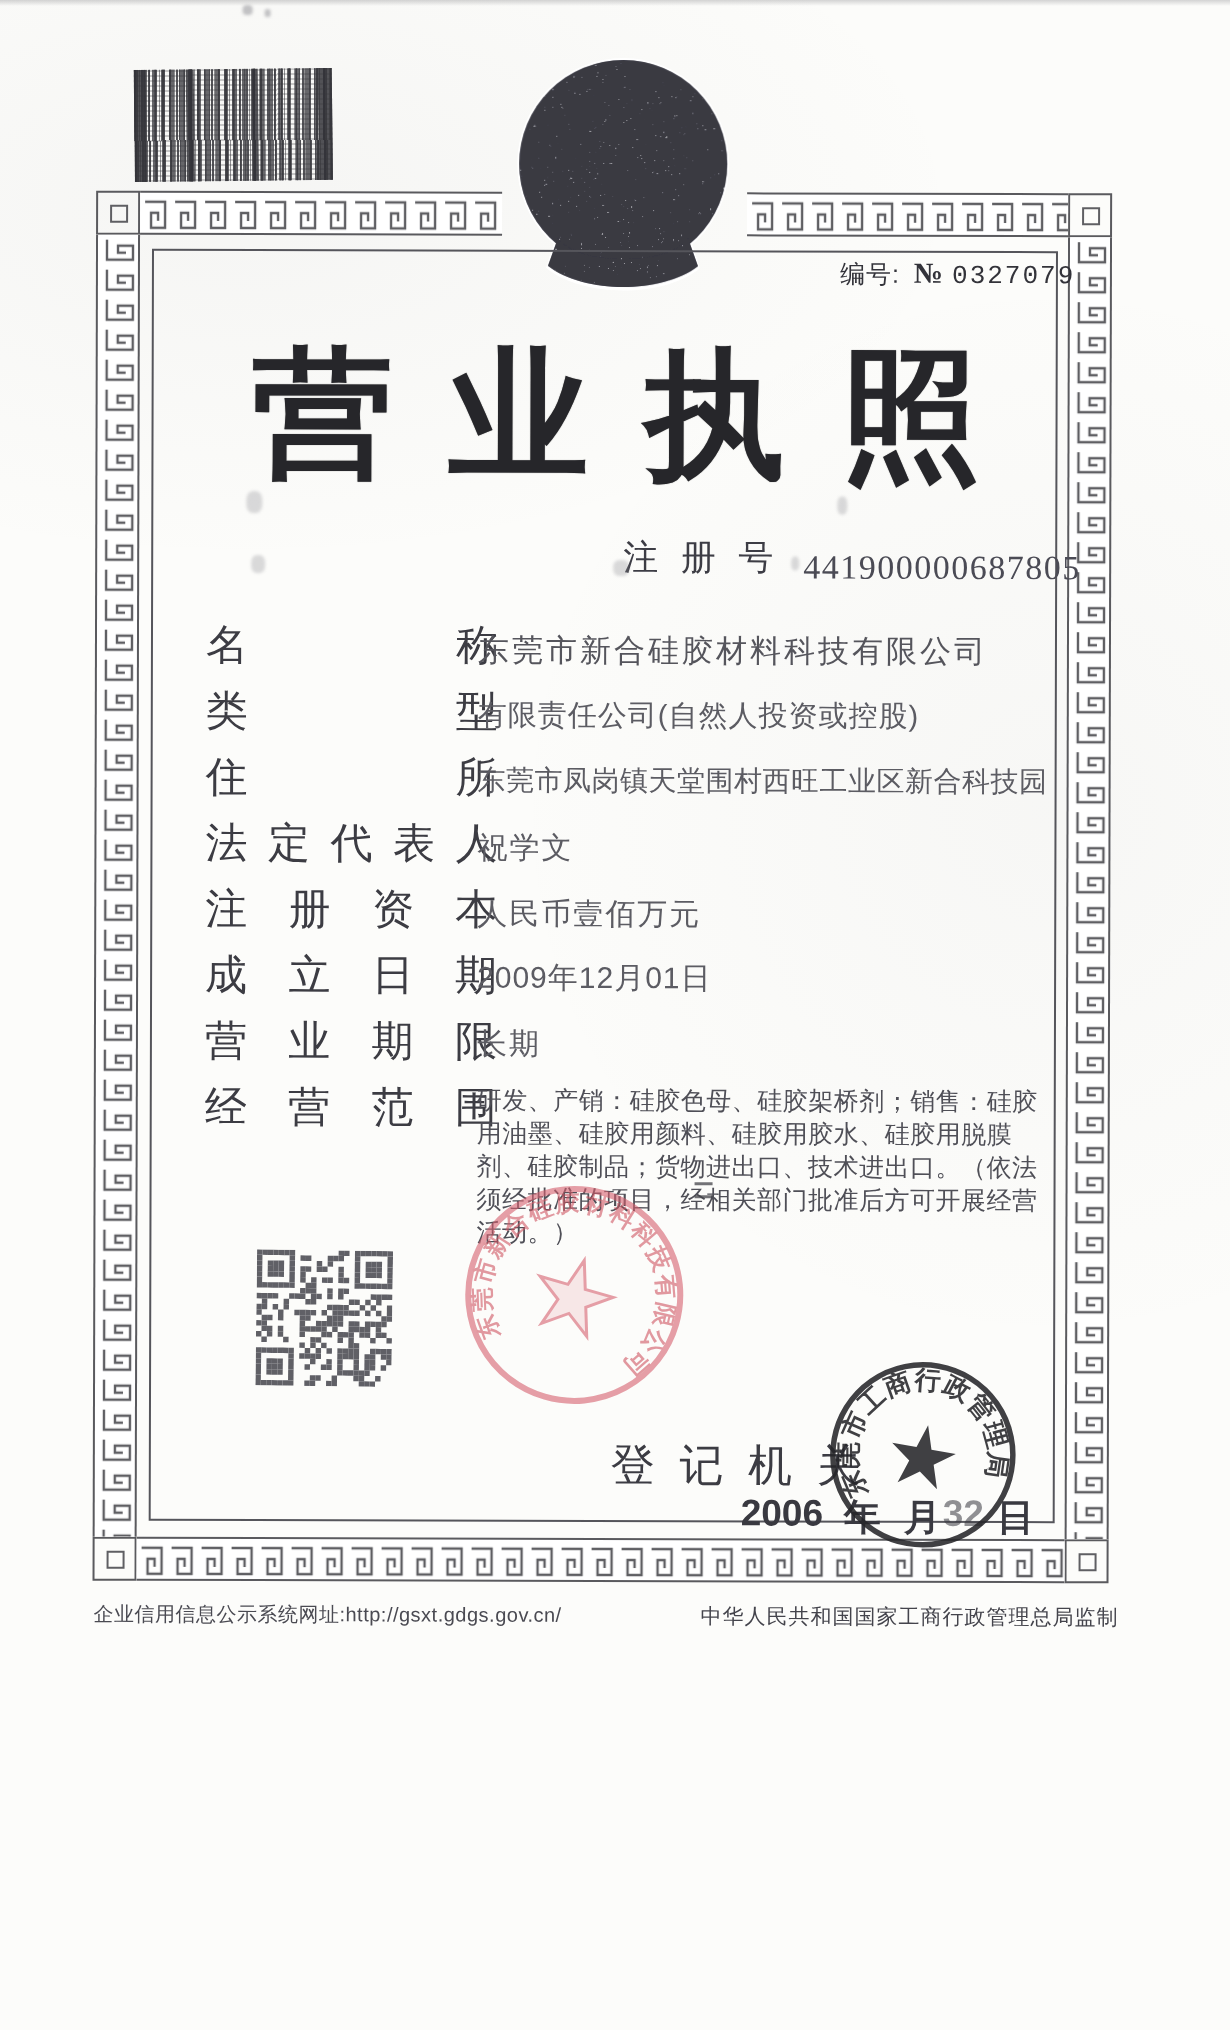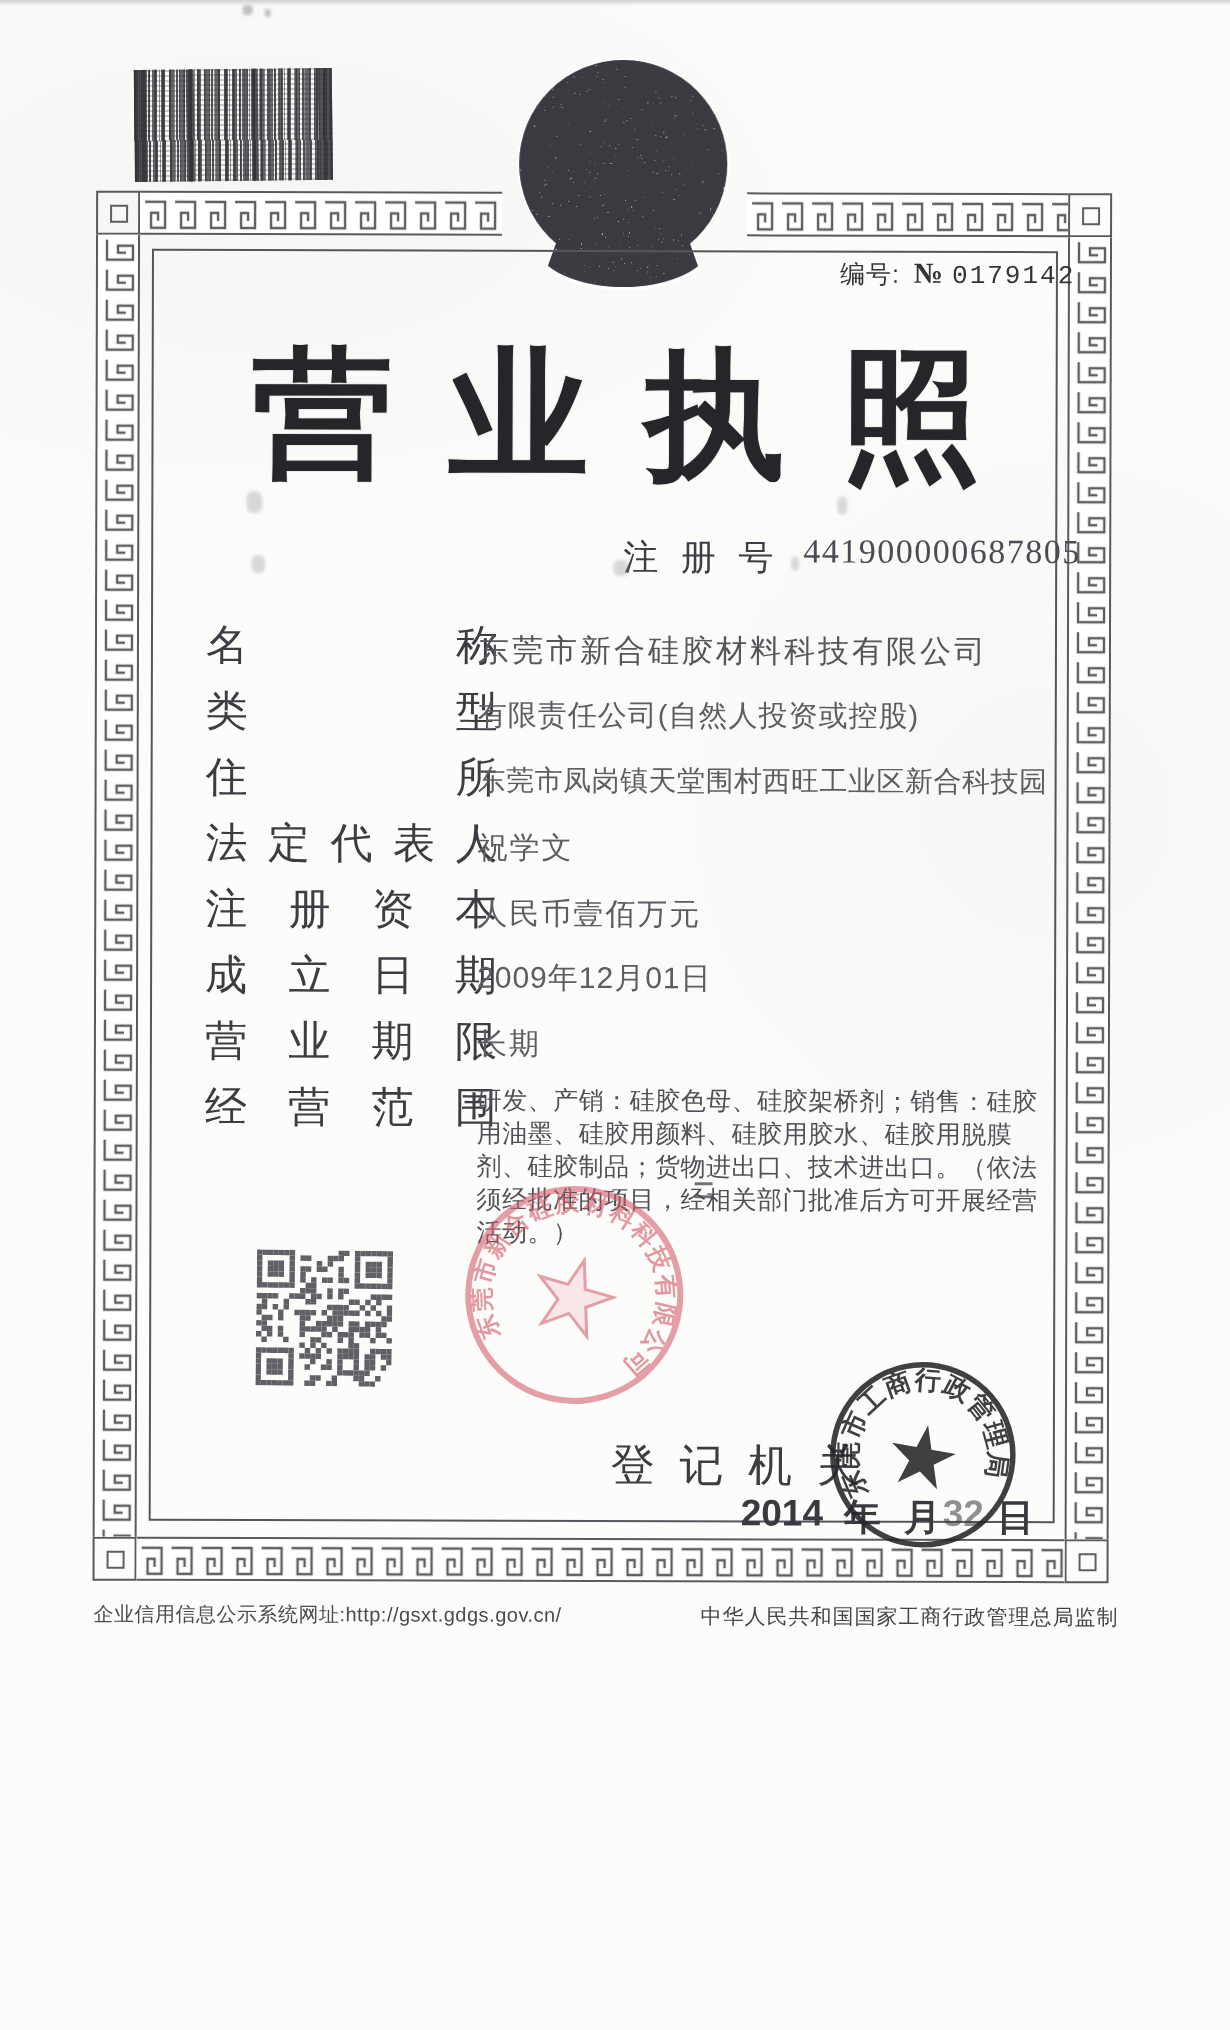--- a/index.html
+++ b/index.html
@@ -40,21 +40,21 @@
 
   
   .serial{left:838px;top:256px;font-size:25px;letter-spacing:1px;color:#33333a;white-space:nowrap;}
   .serial .no-sym{font-family:"Liberation Serif", serif;font-weight:bold;font-size:29px;margin:0 8px 0 14px;}
   .serial .digits{font-family:"Liberation Mono", monospace;font-size:26px;letter-spacing:2px;}
   .doc-title{left:50%;top:322px;transform:translateX(-50%);margin-left:28px;
     font-size:140px;font-weight:bold;color:#26262a;letter-spacing:56px;white-space:nowrap;
     text-shadow:0 0 1px rgba(40,40,40,.65);}
   .reg-row-label{left:622px;top:534px;width:150px;display:flex;justify-content:space-between;
     font-size:35px;color:#3d3d45;}
-  .reg-row-value{left:802px;top:532px;font-family:"Liberation Serif", serif;font-size:34px;
+  .reg-row-value{left:802px;top:548px;font-family:"Liberation Serif", serif;font-size:34px;
     letter-spacing:1.5px;color:#4b4b55;}
 
   
   .flabel{position:absolute;left:205px;width:292px;display:flex;justify-content:space-between;
     font-size:42px;font-weight:500;color:#3c3c43;}
   .fvalue{position:absolute;left:477px;width:578px;color:#5c5c63;white-space:nowrap;}
   .r0{top:618px}.r1{top:684px}.r2{top:750px}.r3{top:816px}
   .r4{top:882px}.r5{top:948px}.r6{top:1014px}.r7{top:1080px}
   .v0{top:630px;font-size:31px;letter-spacing:3px;color:#55555c;}
   .v1{top:696px;font-size:29px;letter-spacing:1px;}
@@ -149,21 +149,21 @@
         </svg>
     </div>
     <div class="strip stripV" style="left:1066px;top:236px;height:1302px">
       <svg width="100%" height="100%">
           <rect width="100%" height="100%" fill="url(#meanderV)"></rect>
         </svg>
     </div>
     <div class="inner-line"></div>
 
     <div class="abs serial">
-      <span>编号:</span><span class="no-sym">№</span><span class="digits">0179142</span>
+      <span>编号:</span><span class="no-sym">№</span><span class="digits">0327079</span>
     </div>
 
     <div class="abs doc-title">营业执照</div>
 
     <div class="abs reg-row-label">
         <span>注</span>
         <span>册</span>
         <span>号</span>
       </div>
     <div class="abs reg-row-value">441900000687805</div>
@@ -544,21 +544,21 @@
     </svg>
 
     <div class="registrar abs" style="position:absolute">
         <span>登</span>
         <span>记</span>
         <span>机</span>
         <span>关</span>
       </div>
 
     <div class="date-line">
-      <span style="left:742px;top:1492px">2014</span>
+      <span style="left:742px;top:1492px">2006</span>
       <span style="left:845px;top:1492px">年</span>
       <span style="left:905px;top:1492px">月</span>
       <span style="left:944px;top:1492px;opacity:.55">32</span>
       <span style="left:998px;top:1492px">日</span>
     </div>
 
     <svg class="abs black-stamp" viewBox="0 0 196 196">
       <g opacity="0.88" transform="rotate(10 98 98)">
         <circle cx="98" cy="98" r="90" fill="none" stroke="#26262a" stroke-width="5.5"></circle>
         <path d="M98,68 L105.6,91.5 L130.3,91.5 L110.4,106 L118,129.5 L98,115 L78,129.5 L85.6,106 L65.7,91.5 L90.4,91.5 Z" fill="#26262a"></path>

